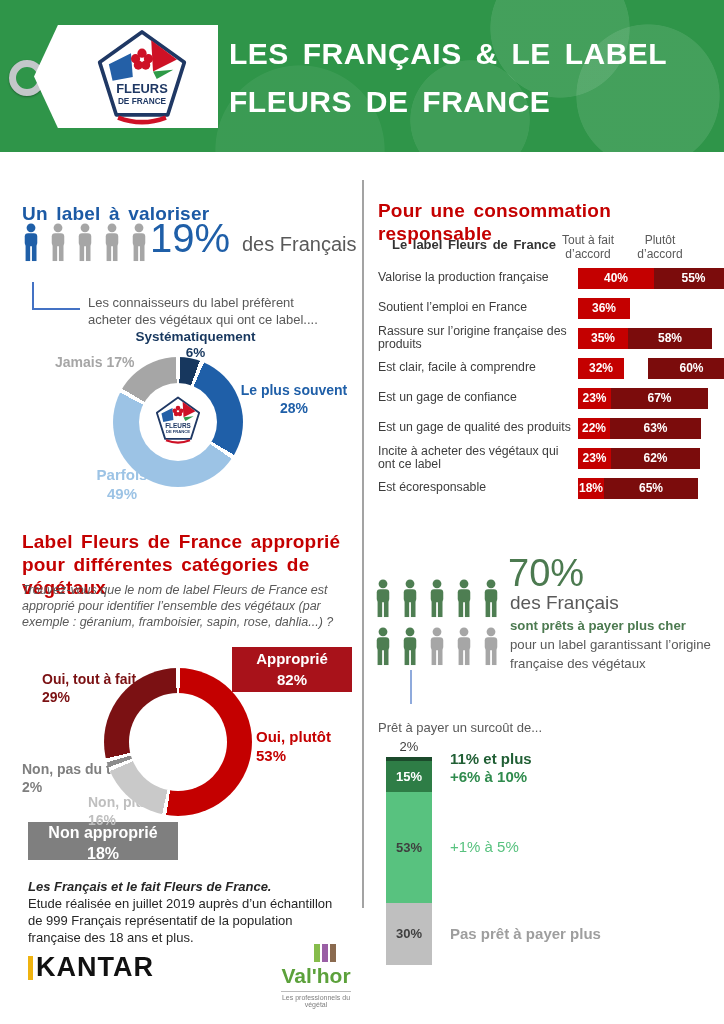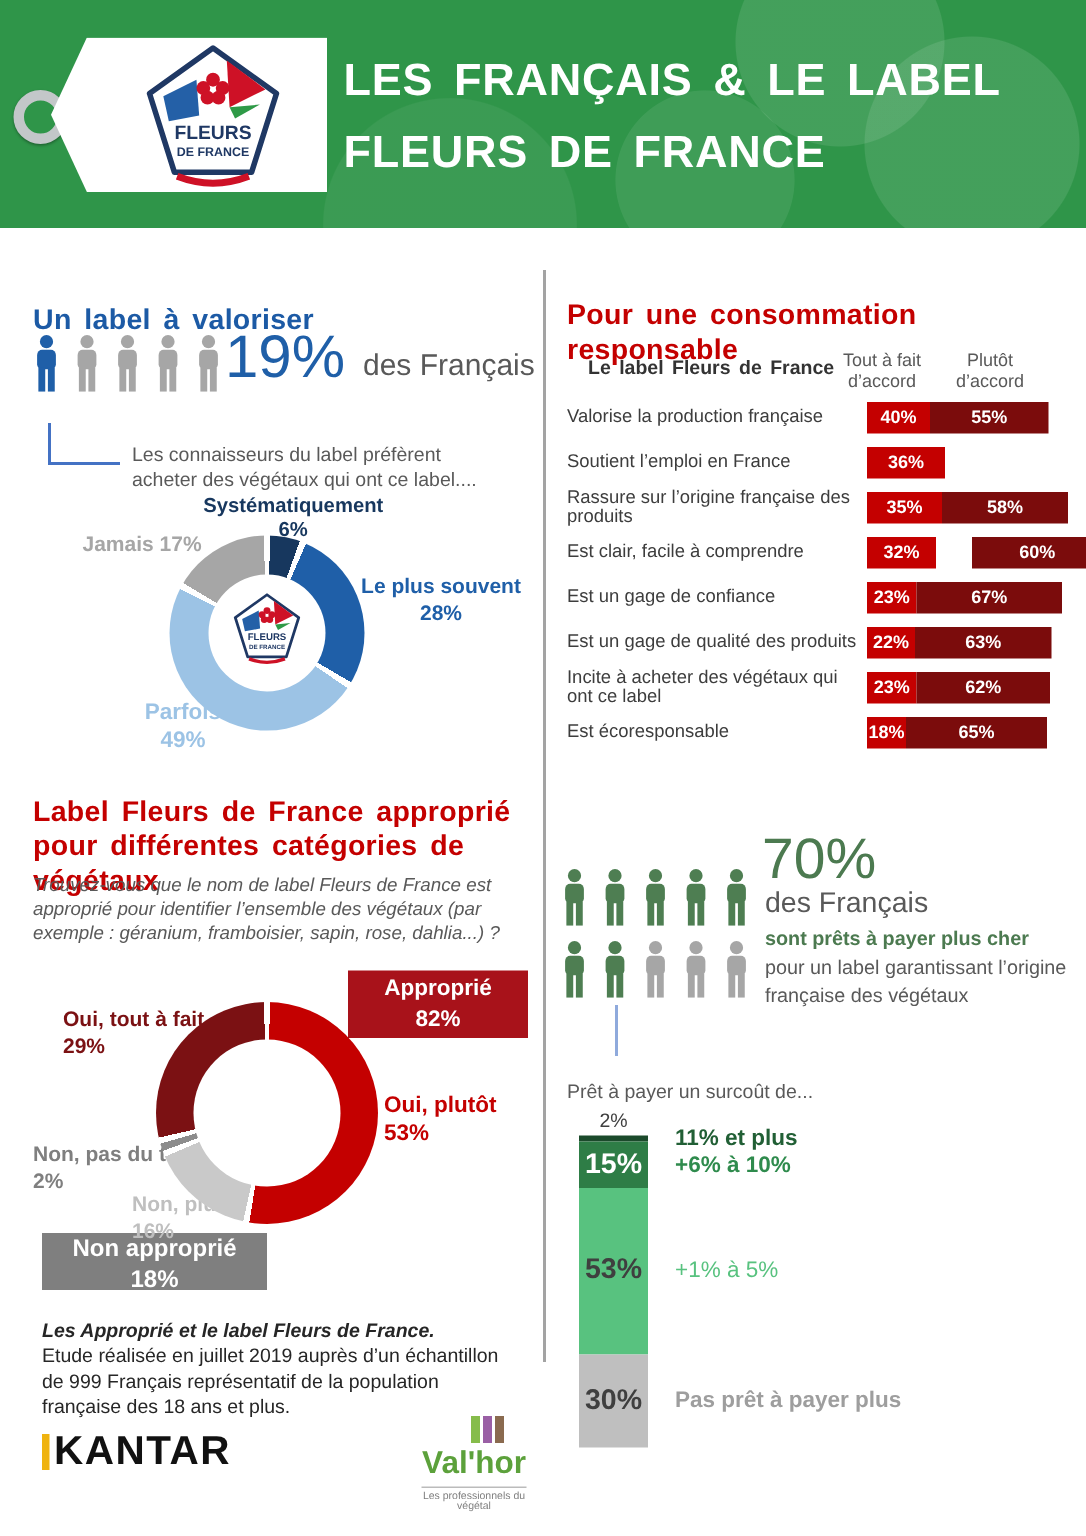--- a/index.html
+++ b/index.html
@@ -97,21 +97,21 @@
   .people-payers{left:372px;top:578px;}
   .people-payers .person-row{gap:5px;margin-bottom:8px;}
   .stat70{left:508px;top:552px;font-size:38px;color:#4C7A50;}
   .stat70-suffix{left:510px;top:592px;font-size:19px;color:#595959;}
   .stat70-text{left:510px;top:616px;width:204px;font-size:13.2px;line-height:19px;color:#595959;}
   .stat70-text .bold-green{color:#4C7A50;font-weight:700;}
   .conn-v2{left:410px;top:670px;width:2px;height:34px;background:#8FAADC;}
   .surcharge-title{left:378px;top:720px;font-size:13px;color:#595959;}
   .stack-top-label{left:386px;top:739px;width:46px;text-align:center;font-size:13px;color:#404040;}
   .stack-bar{left:386px;top:757px;width:46px;display:flex;flex-direction:column;}
-  .stack-seg{display:flex;align-items:center;justify-content:center;font-size:19px;font-weight:700;}
+  .stack-seg{display:flex;align-items:center;justify-content:center;font-size:13px;font-weight:700;}
   .stack-legend{left:450px;top:757px;width:260px;height:208px;}
   .stack-lab{position:absolute;left:0;font-size:15px;white-space:nowrap;}
 </style>
 </head>
 <body>
 
 <div class="page">
 
   <div class="header">
     <span class="tag-ring"></span>
@@ -252,21 +252,21 @@
   </div>
   <div class="abs d2-lab-nonplu">
     <span class="blk">Non, plutôt pas</span>
     <span class="blk">16%</span>
   </div>
   <div class="abs donut" id="donut-appr" style="background: conic-gradient(rgb(255, 255, 255) 0deg, rgb(255, 255, 255) 1.6deg, rgb(196, 0, 0) 1.6deg, rgb(196, 0, 0) 189.2deg, rgb(255, 255, 255) 189.2deg, rgb(255, 255, 255) 190.8deg, rgb(255, 255, 255) 190.8deg, rgb(255, 255, 255) 192.4deg, rgb(201, 201, 201) 192.4deg, rgb(201, 201, 201) 246.8deg, rgb(255, 255, 255) 246.8deg, rgb(255, 255, 255) 248.4deg, rgb(255, 255, 255) 248.4deg, rgb(255, 255, 255) 250deg, rgb(140, 140, 140) 250deg, rgb(140, 140, 140) 254deg, rgb(255, 255, 255) 254deg, rgb(255, 255, 255) 255.6deg, rgb(255, 255, 255) 255.6deg, rgb(255, 255, 255) 257.2deg, rgb(123, 17, 19) 257.2deg, rgb(123, 17, 19) 358.4deg, rgb(255, 255, 255) 358.4deg, rgb(255, 255, 255) 360deg);">
     <div class="hole"></div>
   </div>
 
   <div class="abs footnote">
-    <span class="fn-title blk">Les Approprié et le label Fleurs de France.</span>
+    <span class="fn-title blk">Les Français et le fait Fleurs de France.</span>
     <span>Etude réalisée en juillet 2019 auprès d’un échantillon de 999 Français représentatif de la population française des 18 ans et plus.</span>
   </div>
   <div class="abs kantar">
     <span class="kantar-bar"></span>
     <span class="kantar-text">KANTAR</span>
   </div>
   <div class="abs valhor">
     <div class="valhor-bars">
       <span class="vb1"></span>
         <span class="vb2"></span>
@@ -286,21 +286,21 @@
     <span class="blk">d’accord</span>
   </div>
   <div class="abs col-head col2">
     <span class="blk">Plutôt</span>
     <span class="blk">d’accord</span>
   </div>
   <div class="abs ag-table" id="ag-rows">
       <div class="ag-row">
         <div class="ag-label">Valorise la production française</div>
         <div class="ag-bar">
-          <span class="ag-seg" style="width: 42px; background: rgb(196, 0, 0);">40%</span>
+          <span class="ag-seg" style="width: 76px; background: rgb(196, 0, 0);">40%</span>
           <span class="ag-seg" style="width: 79px; background: rgb(123, 12, 12);">55%</span>
         </div>
       </div>
       <div class="ag-row">
         <div class="ag-label">Soutient l’emploi en France</div>
         <div class="ag-bar">
           <span class="ag-seg" style="width: 52px; background: rgb(196, 0, 0);">36%</span>
           <span class="ag-seg" style="width: 82px; background: #b91c1c; margin-top: 44px;">57%</span>
         </div>
       </div>

